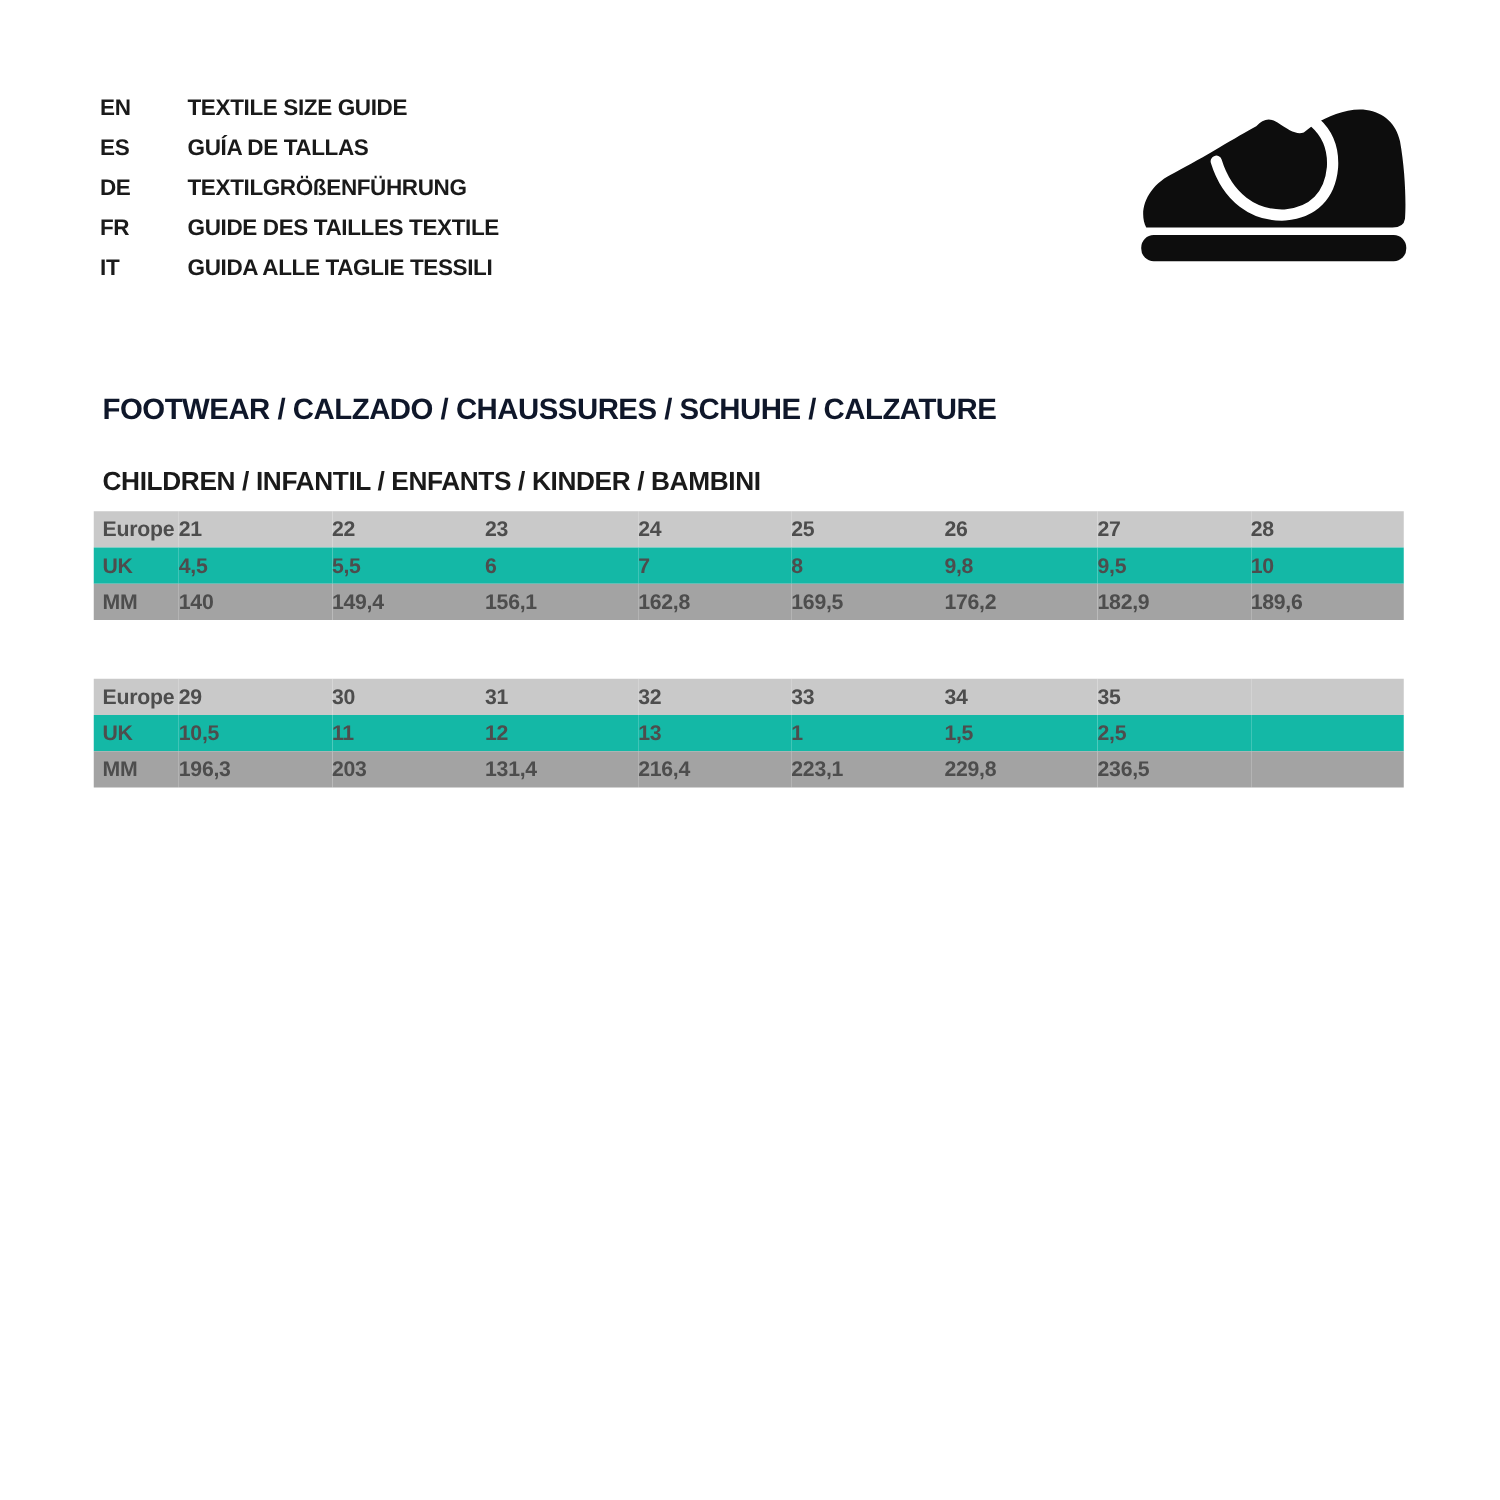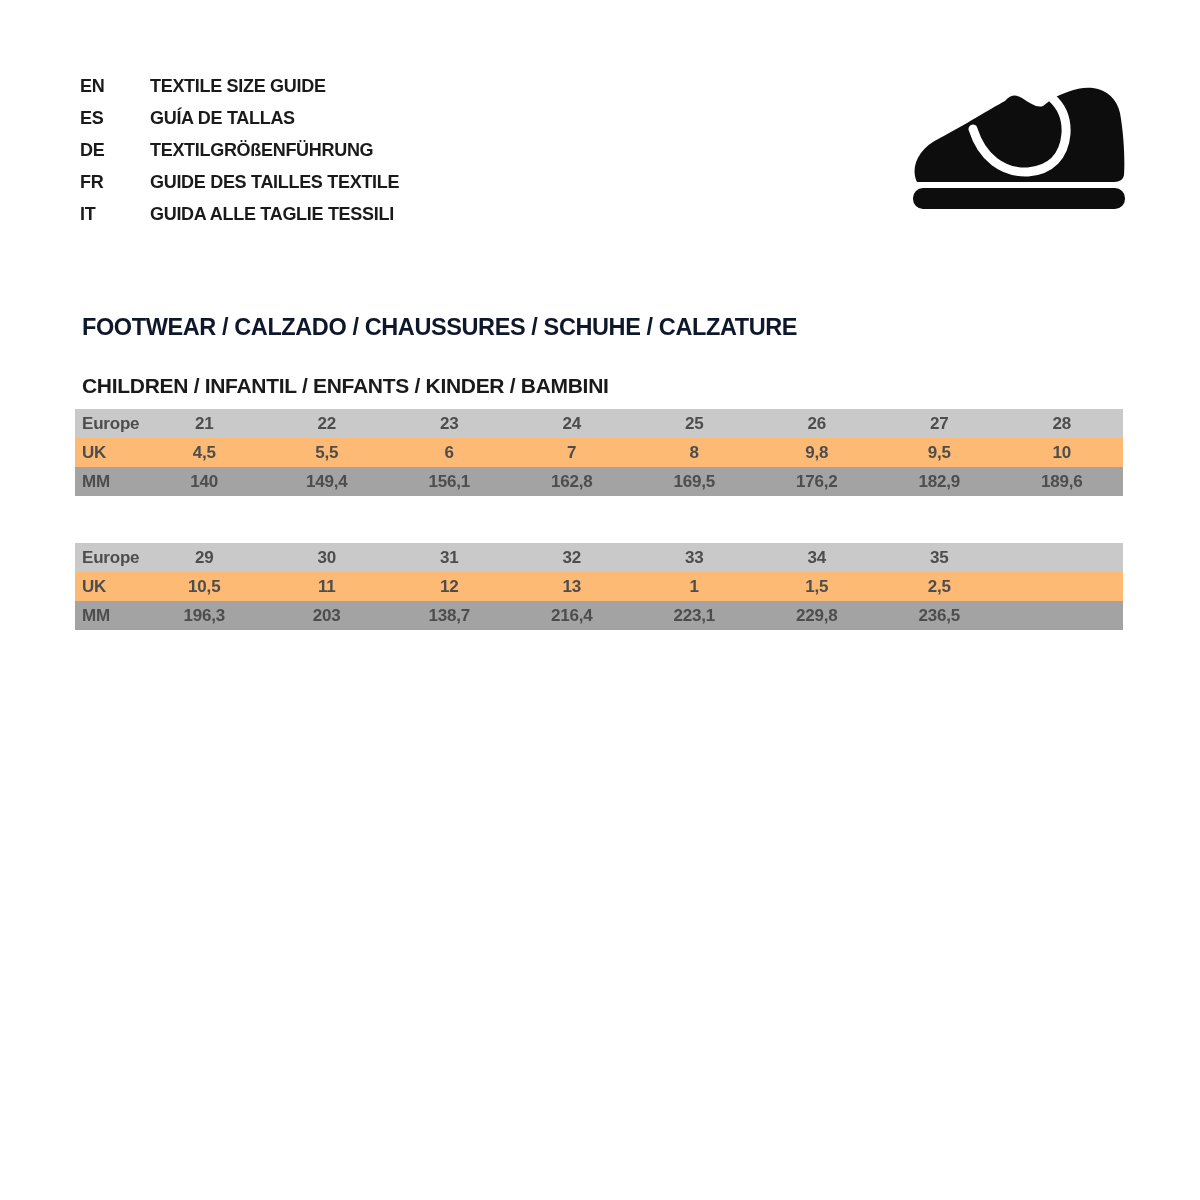--- a/index.html
+++ b/index.html
@@ -68,30 +68,29 @@
     table-layout: fixed;
   }
   .size-table--1 { top: 409px; }
   .size-table--2 { top: 543px; }
   .size-table td {
     height: 29px;
     font-size: 17px;
     font-weight: bold;
     letter-spacing: -0.2px;
     color: #4d4d4d;
-    text-align: center;
     vertical-align: middle;
     padding: 0;
   }
   .size-table td.lbl {
     text-align: left;
     padding-left: 7px;
   }
   .row-europe { background: #c9c9c9; }
-  .row-uk     { background: #fdba74; }
+  .row-uk     { background: #14b8a6; }
   .row-mm     { background: #a3a3a3; }
 </style>
 </head>
 <body>
 
 <div class="page">
 
   <div class="lang-list">
     <div class="lang-row">
       <span class="lang-code">EN</span>
@@ -222,21 +221,21 @@
       <td>13</td>
       <td>1</td>
       <td>1,5</td>
       <td>2,5</td>
       <td></td>
     </tr>
     <tr class="row-mm">
       <td class="lbl">MM</td>
       <td>196,3</td>
       <td>203</td>
-      <td>138,7</td>
+      <td>131,4</td>
       <td>216,4</td>
       <td>223,1</td>
       <td>229,8</td>
       <td>236,5</td>
       <td></td>
     </tr>
   </tbody>
     </table>
 
 </div>

